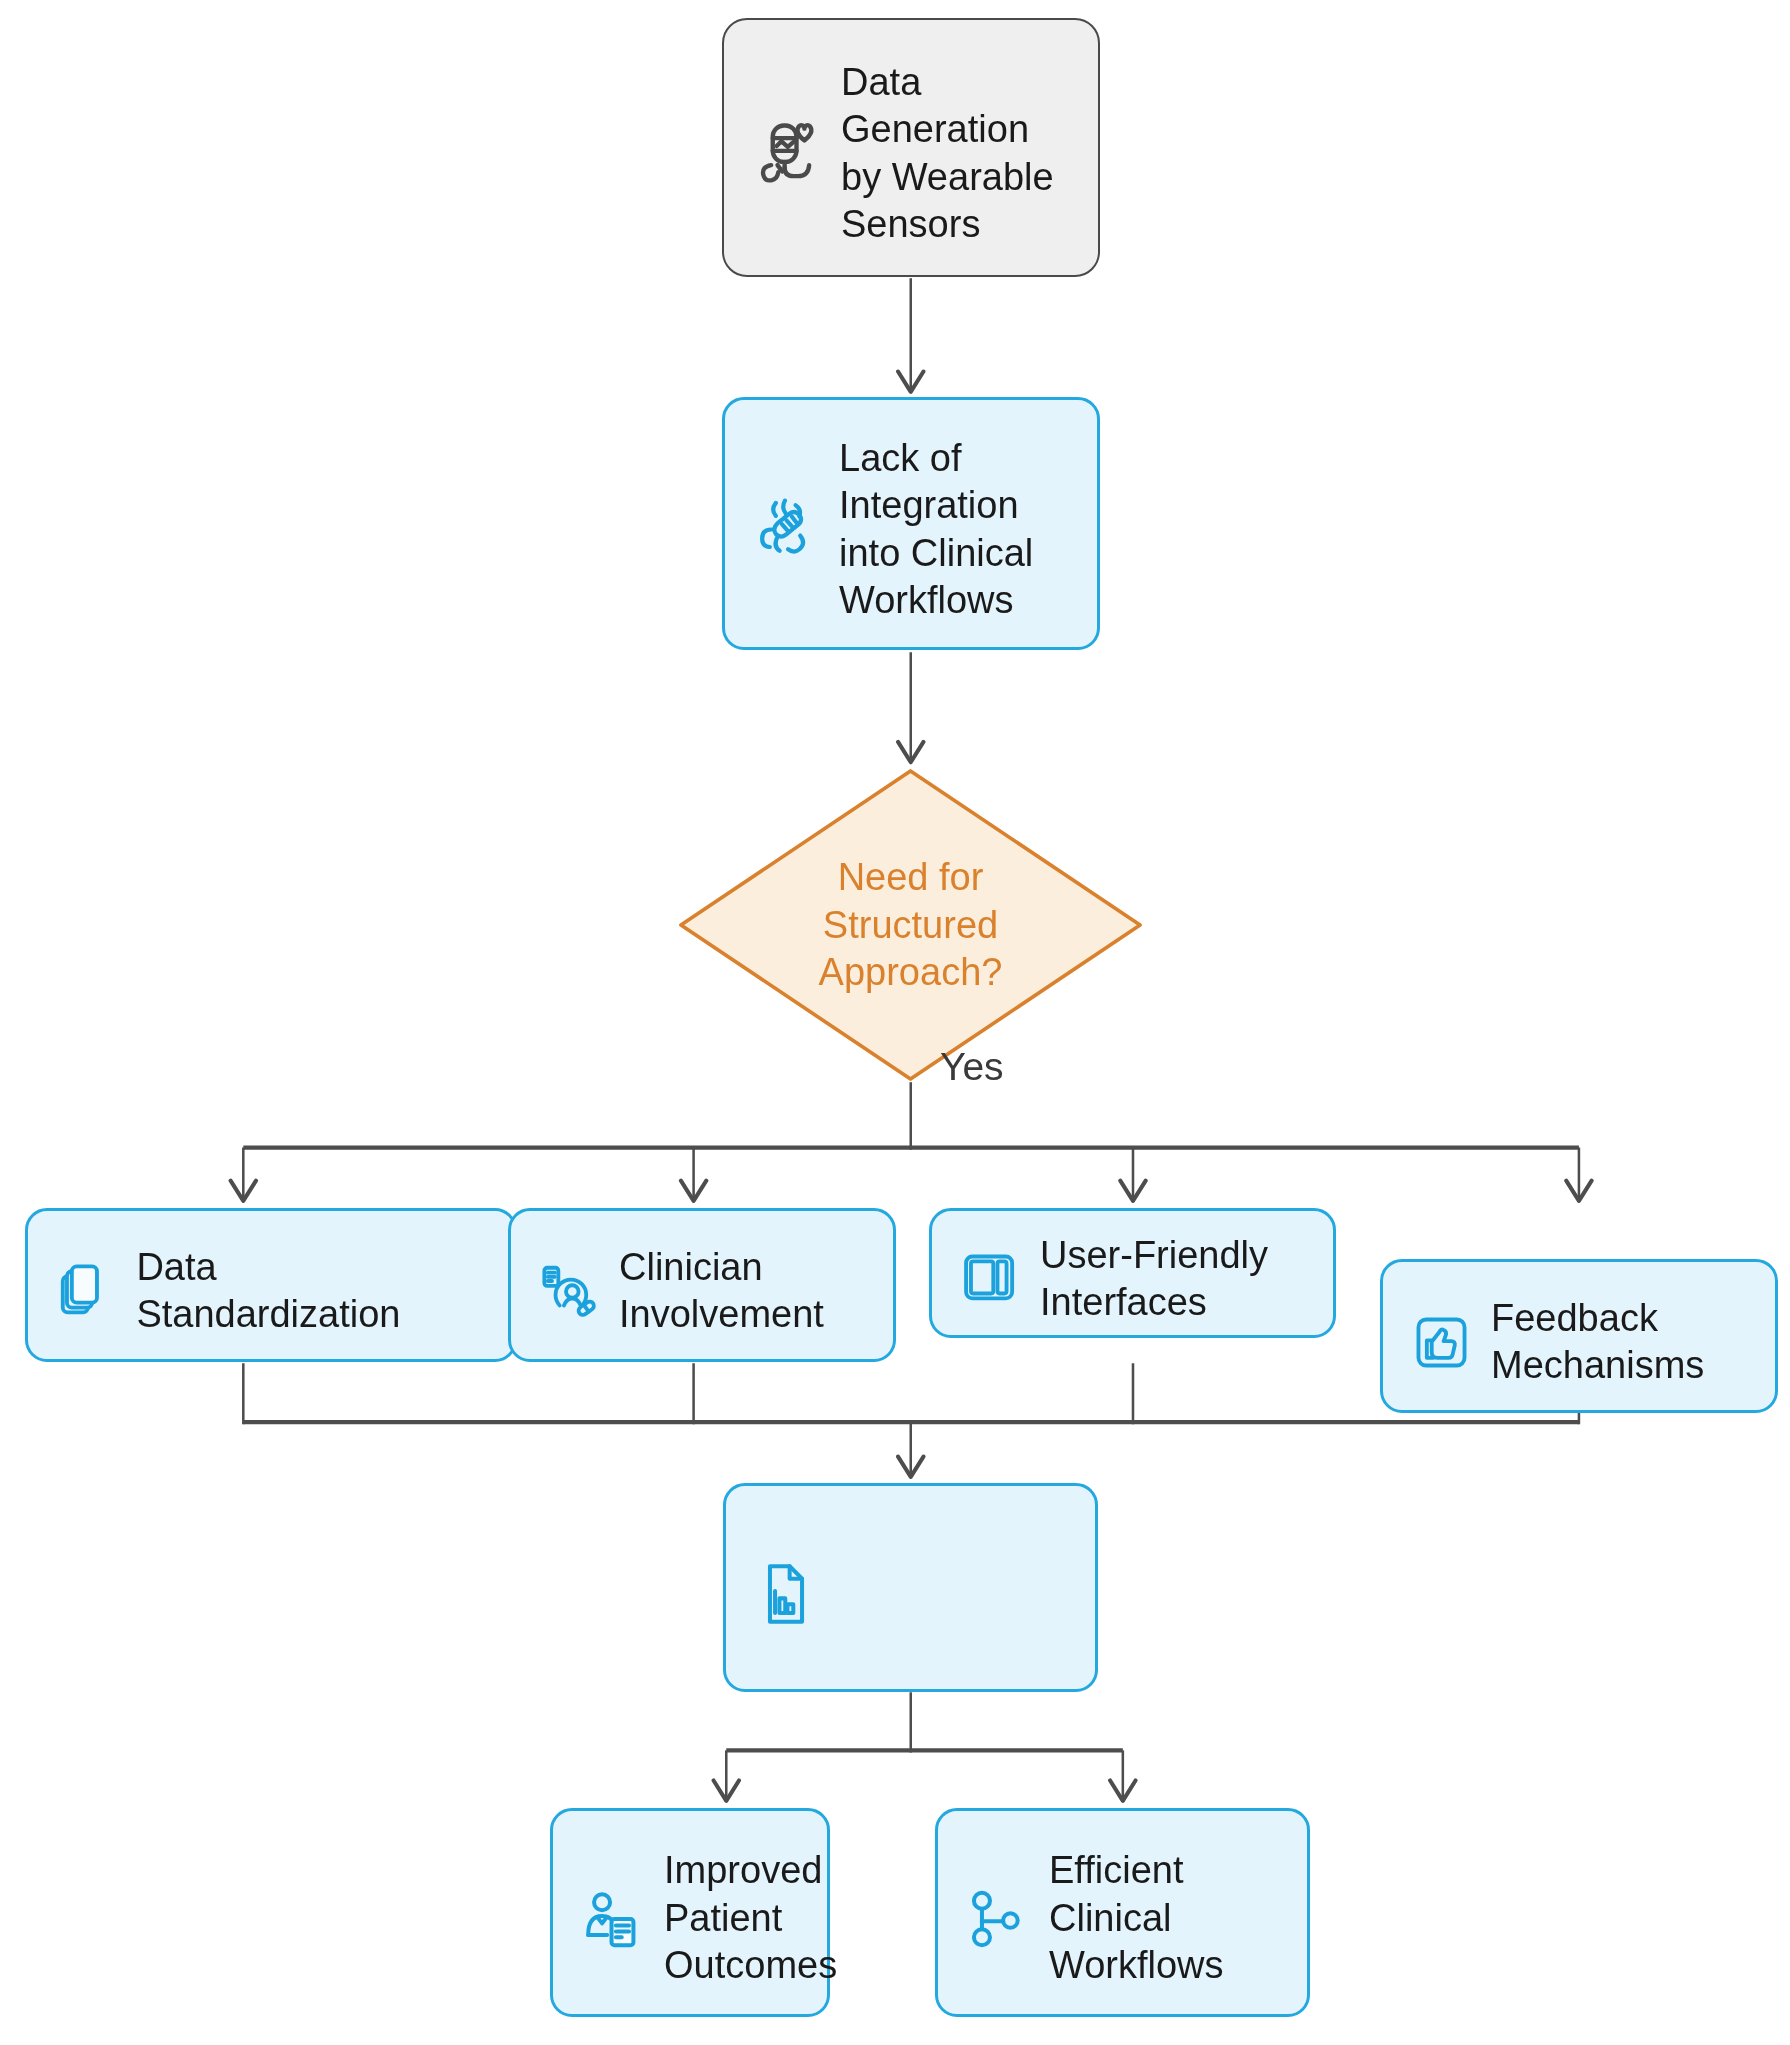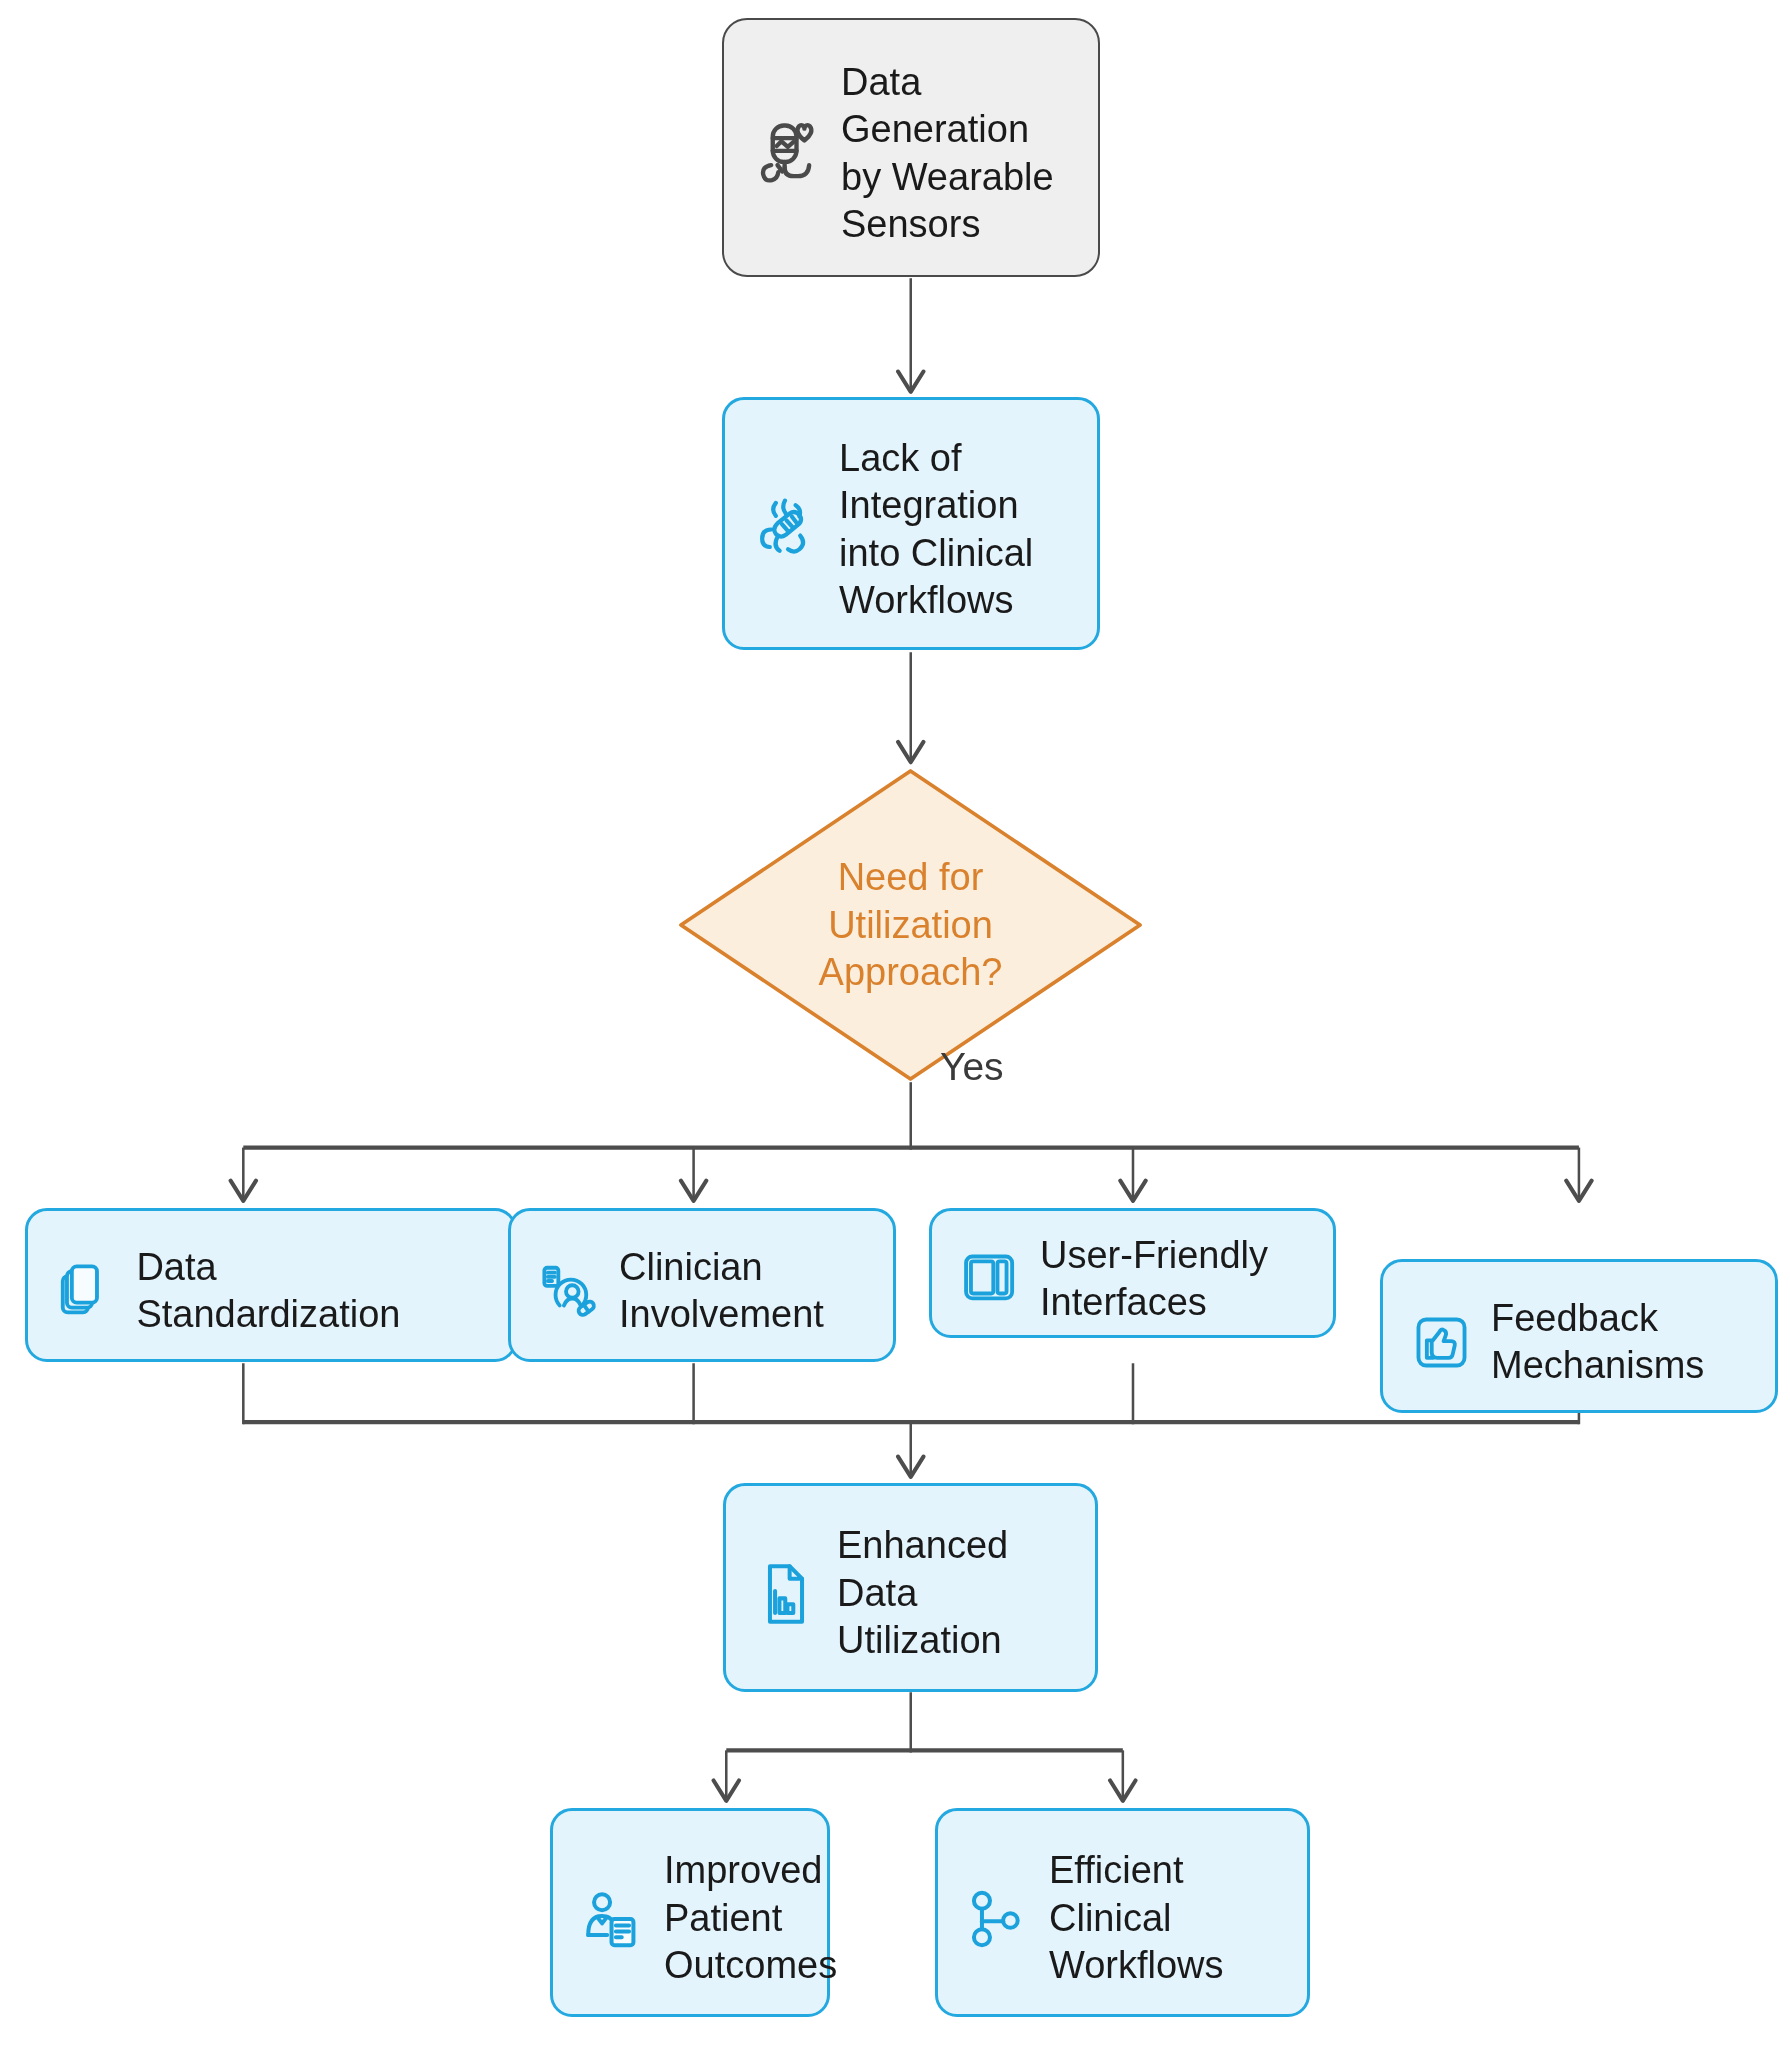--- a/index.html
+++ b/index.html
@@ -101,21 +101,21 @@
         <path d="M66,56 q8,10 -1,18 q-7,6 -15,0"></path>
       </svg>
     </span>
     <span class="label" style="max-width:218px">Lack of Integration into Clinical Workflows</span>
   </div>
 
   <div class="decision" style="left:678px;top:768px;width:465px;height:314px">
     <svg width="465" height="314" viewBox="0 0 640 432">
       <polygon points="320,4 636,216 320,428 4,216" fill="#FCEEDC" stroke="#D9812C" stroke-width="5" stroke-linejoin="round"></polygon>
     </svg>
-    <span class="label">Need for Utilization Approach?</span>
+    <span class="label">Need for Structured Approach?</span>
   </div>
 
   <div class="edge-label" style="left:940px;top:1045px">Yes</div>
 
   <div class="node" style="left:25.4px;top:1208px;width:492px;height:154px">
     <span class="icon">
       <svg width="67" height="67" viewBox="0 0 96 96">
         <rect class="fillback" x="14" y="26" width="36" height="52" rx="7"></rect>
         <rect class="fillback" x="20" y="19" width="36" height="52" rx="7"></rect>
         <rect class="fillpage" x="27" y="12" width="36" height="52" rx="7"></rect>
@@ -166,21 +166,20 @@
   <div class="node" style="left:723px;top:1483px;width:375px;height:209px">
     <span class="icon">
       <svg width="70" height="70" viewBox="0 0 96 96">
         <path d="M26,10 h27 l17,17 v59 h-44 z"></path>
         <path d="M53,10 v17 h17"></path>
         <path d="M33,44 v30"></path>
         <rect x="39" y="54" width="8" height="20"></rect>
         <rect x="50" y="62" width="8" height="12"></rect>
       </svg>
     </span>
-    <span class="label" style="max-width:196px">Enhanced Data Utilization</span>
   </div>
 
   <div class="node" style="left:550px;top:1808px;width:280px;height:209px">
     <span class="icon">
       <svg width="70" height="70" viewBox="0 0 96 96">
         <circle cx="33" cy="25" r="11"></circle>
         <path d="M14,70 q0,-26 19,-26 q11,0 15,8"></path>
         <path d="M14,70 h26"></path>
         <path d="M26,45 l7,9 l7,-9"></path>
         <rect class="fillpage" x="46" y="48" width="30" height="36" rx="4"></rect>

